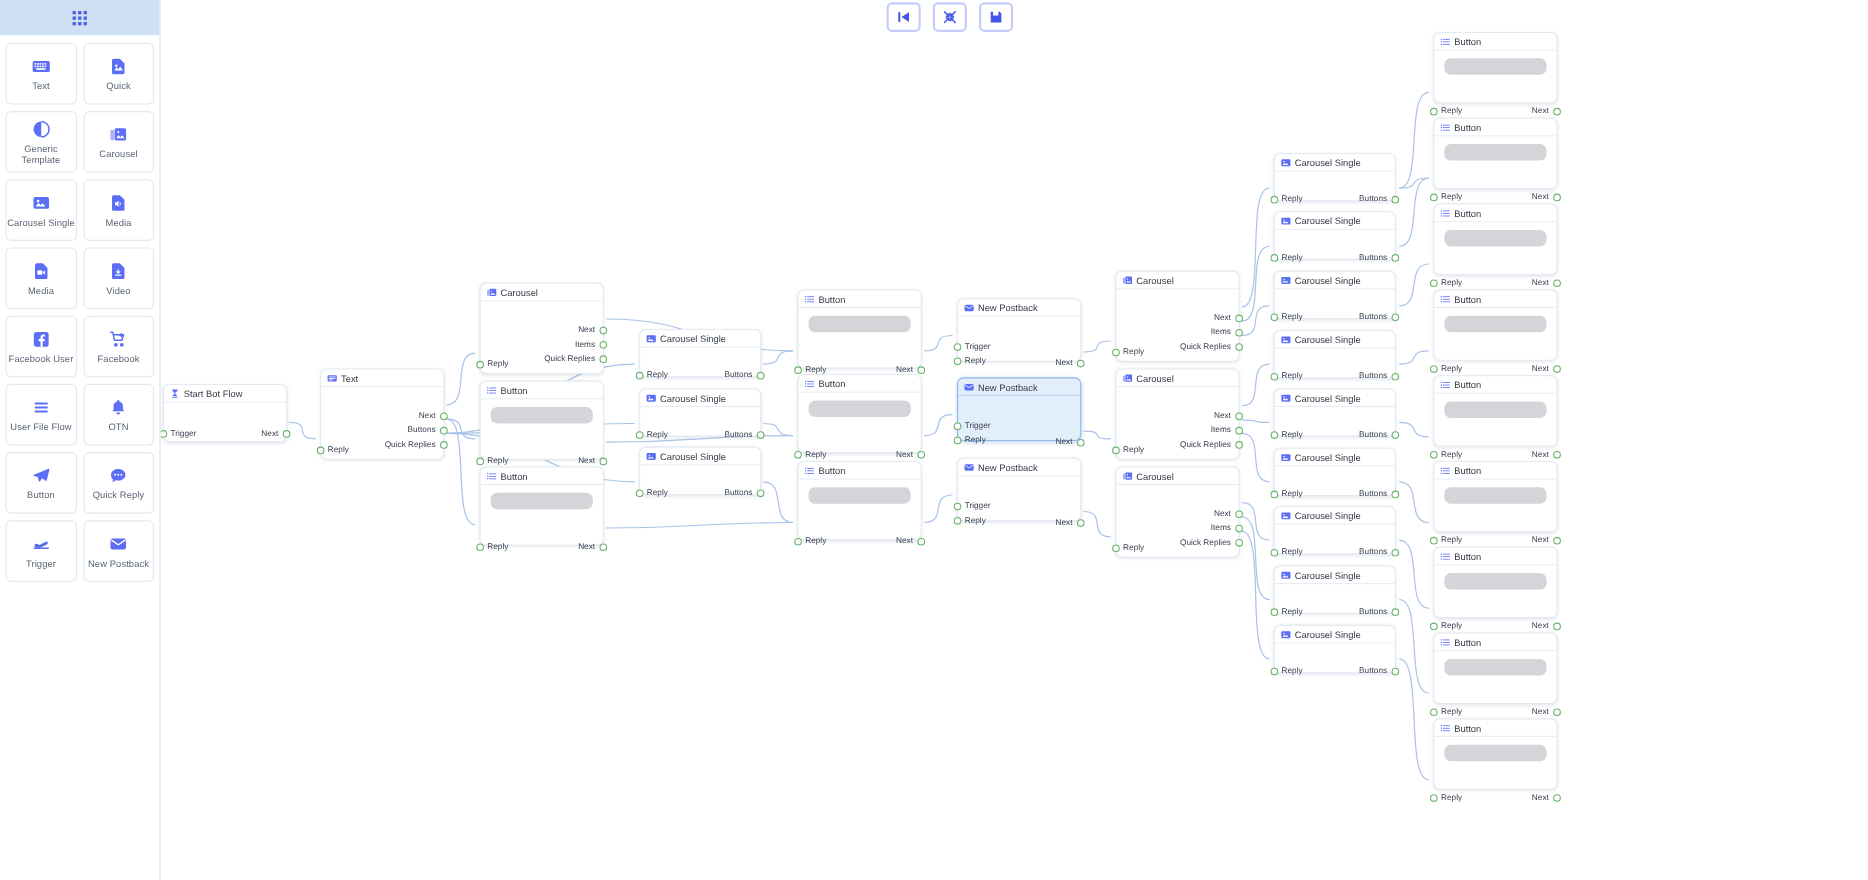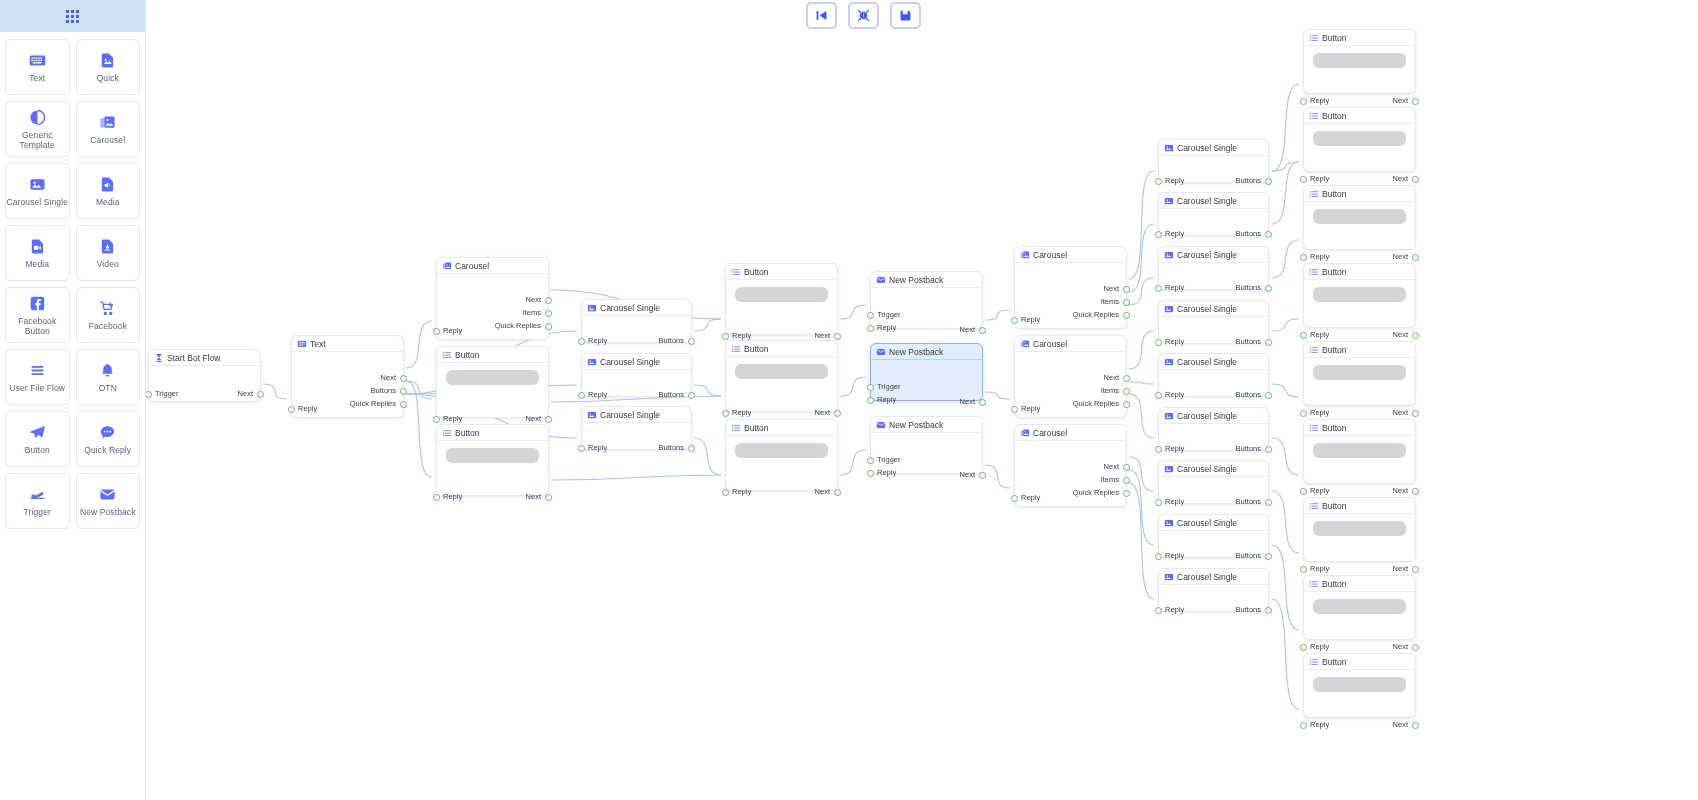--- a/index.html
+++ b/index.html
@@ -215,21 +215,21 @@
           </span>
           <span class="p-label">Video</span>
         </div>
         <div class="palette-item">
           <span class="p-icon">
             <svg width="17" height="17" viewBox="0 0 24 24" fill="#5b6ef5">
               <rect x="2.5" y="2.5" width="19" height="19" rx="3.6"></rect>
               <path d="M13.9 21.5v-7.2h2.4l.36-2.8h-2.76V9.72c0-.8.23-1.36 1.4-1.36h1.48V5.86c-.26-.04-1.14-.11-2.16-.11-2.14 0-3.6 1.3-3.6 3.7v2.06H8.6v2.8h2.42v7.19z" fill="#fff"></path>
             </svg>
           </span>
-          <span class="p-label">Facebook Button</span>
+          <span class="p-label">Facebook User</span>
         </div>
         <div class="palette-item">
           <span class="p-icon">
             <svg width="17" height="17" viewBox="0 0 24 24" fill="none" stroke="#5b6ef5" stroke-width="1.9" stroke-linecap="round" stroke-linejoin="round">
               <path d="M2.4 3h2.6l2.2 10.2h9.5l2.1-7H6"></path>
               <circle cx="9" cy="19" r="1.5" fill="#5b6ef5"></circle>
               <circle cx="16.6" cy="19" r="1.5" fill="#5b6ef5"></circle>
               <path d="M16 4.6v4M14 6.6h4"></path>
             </svg>
           </span>

